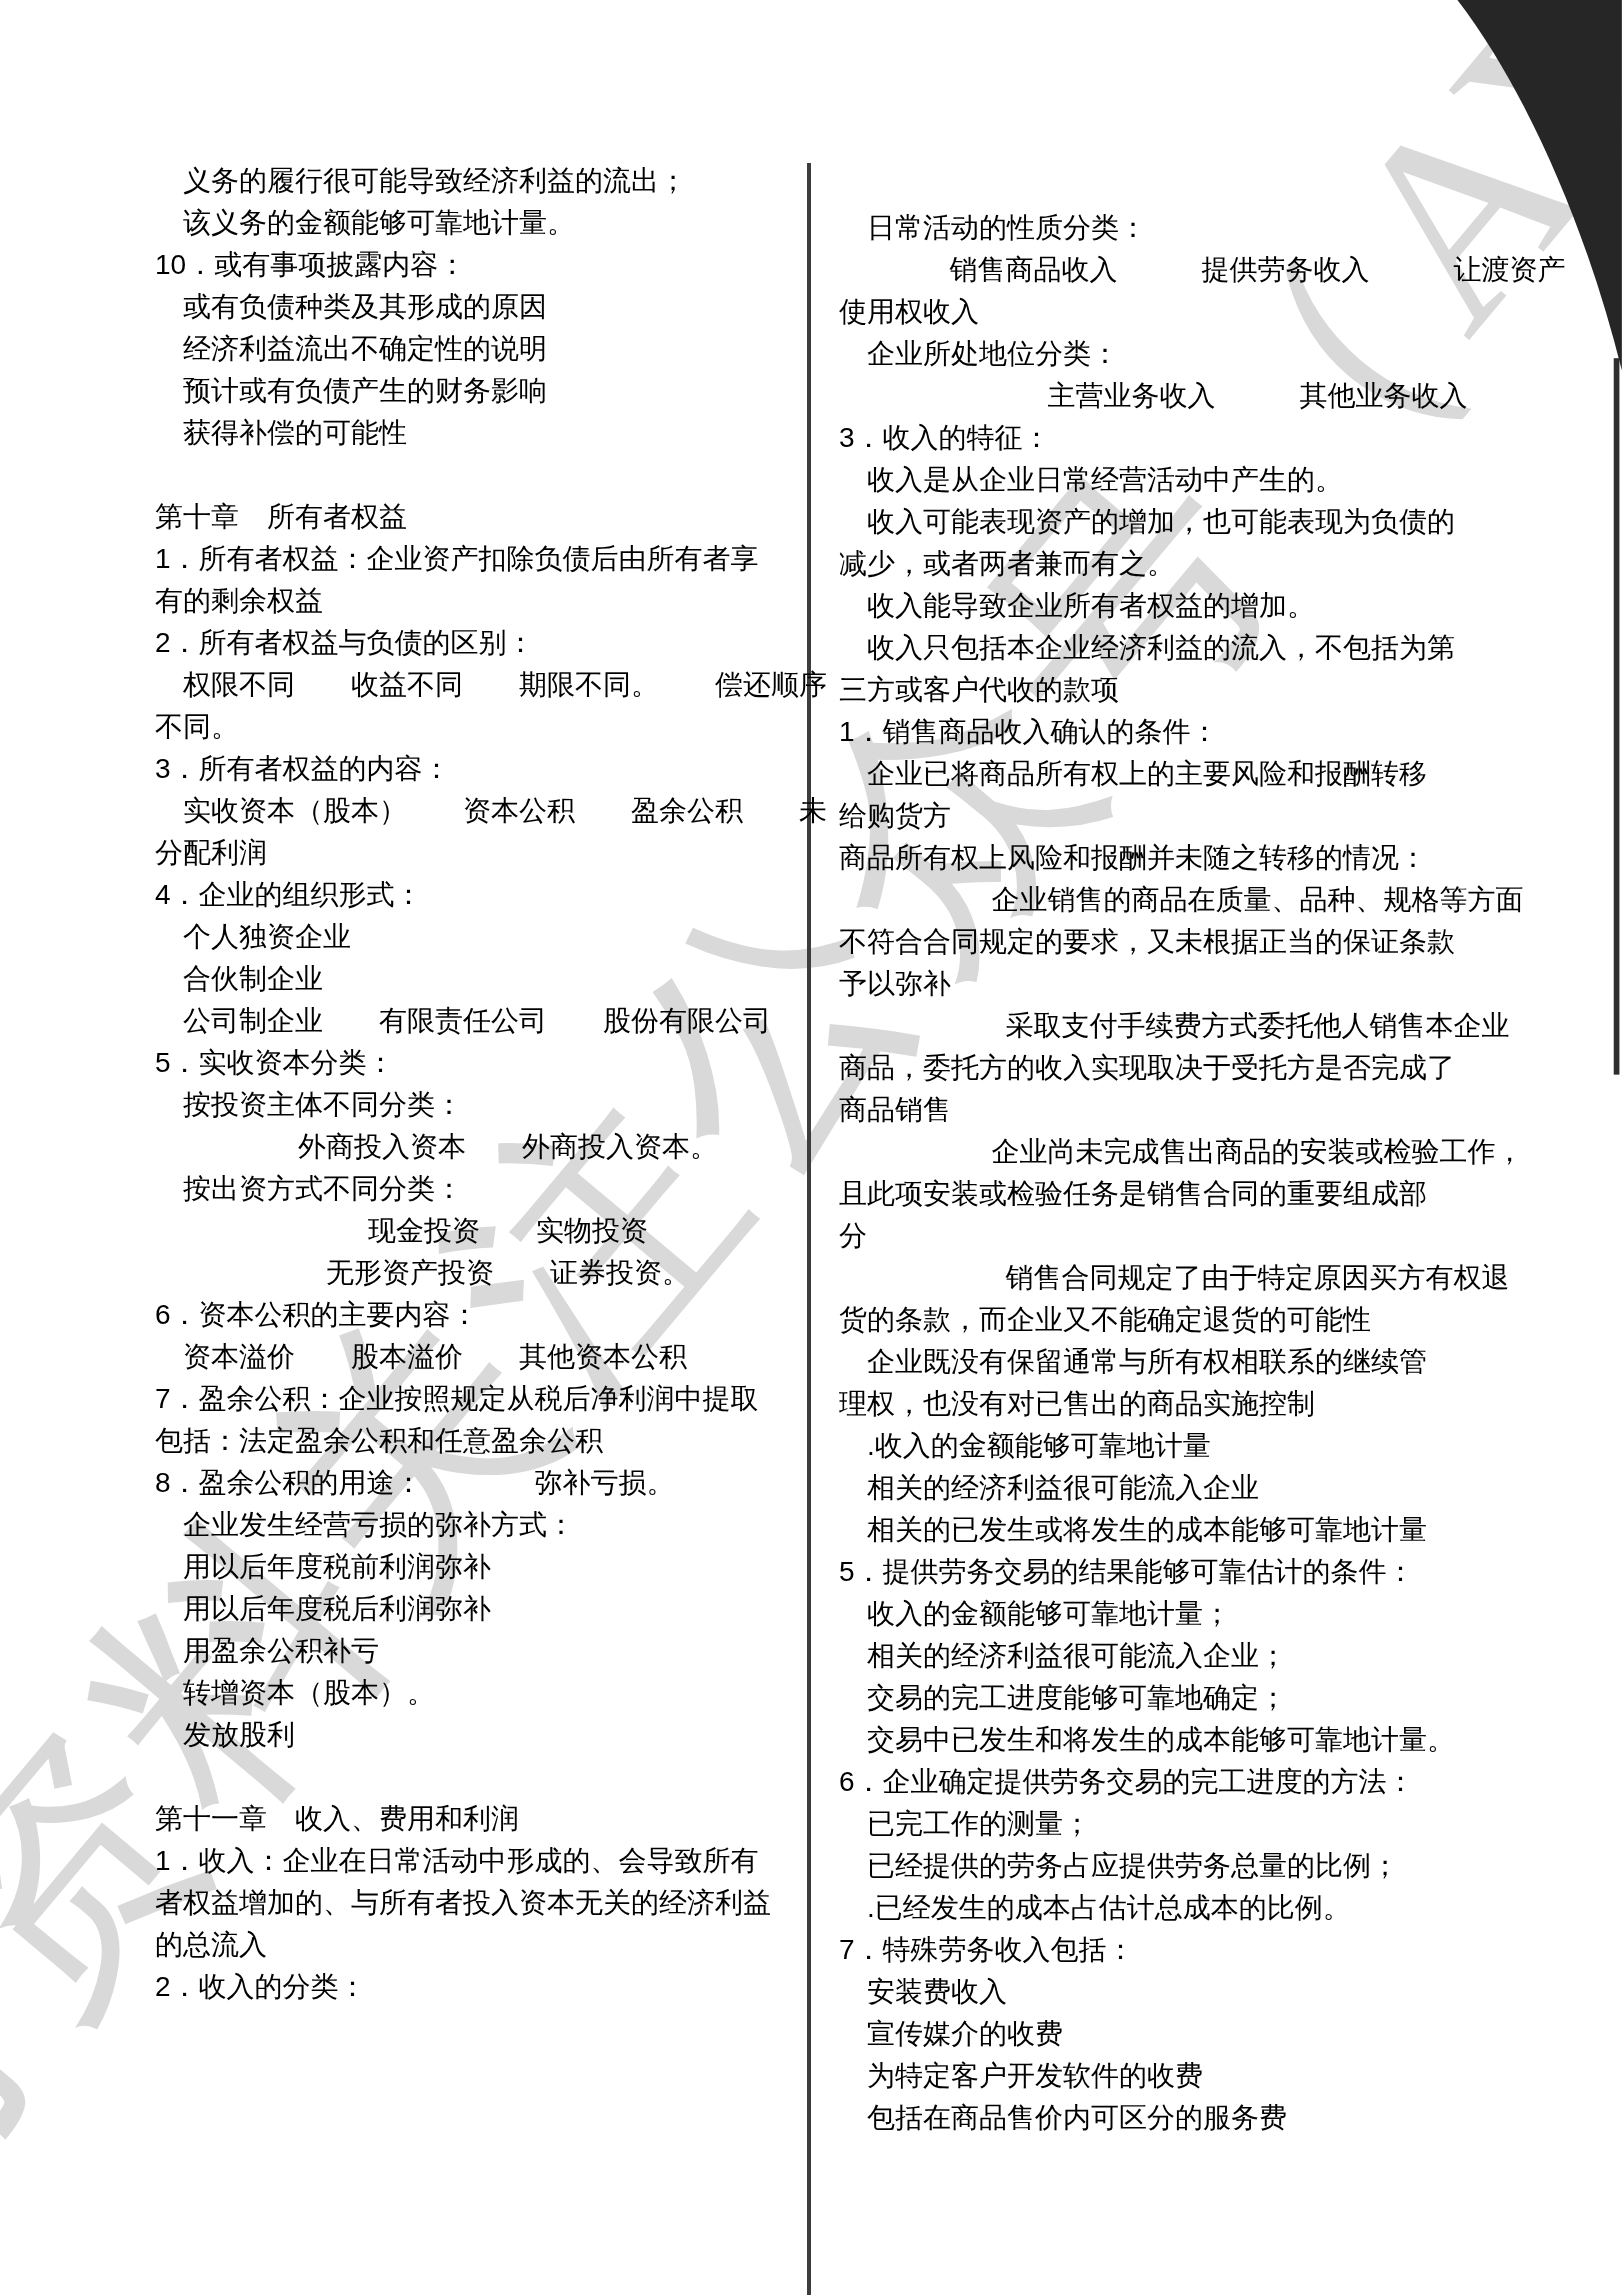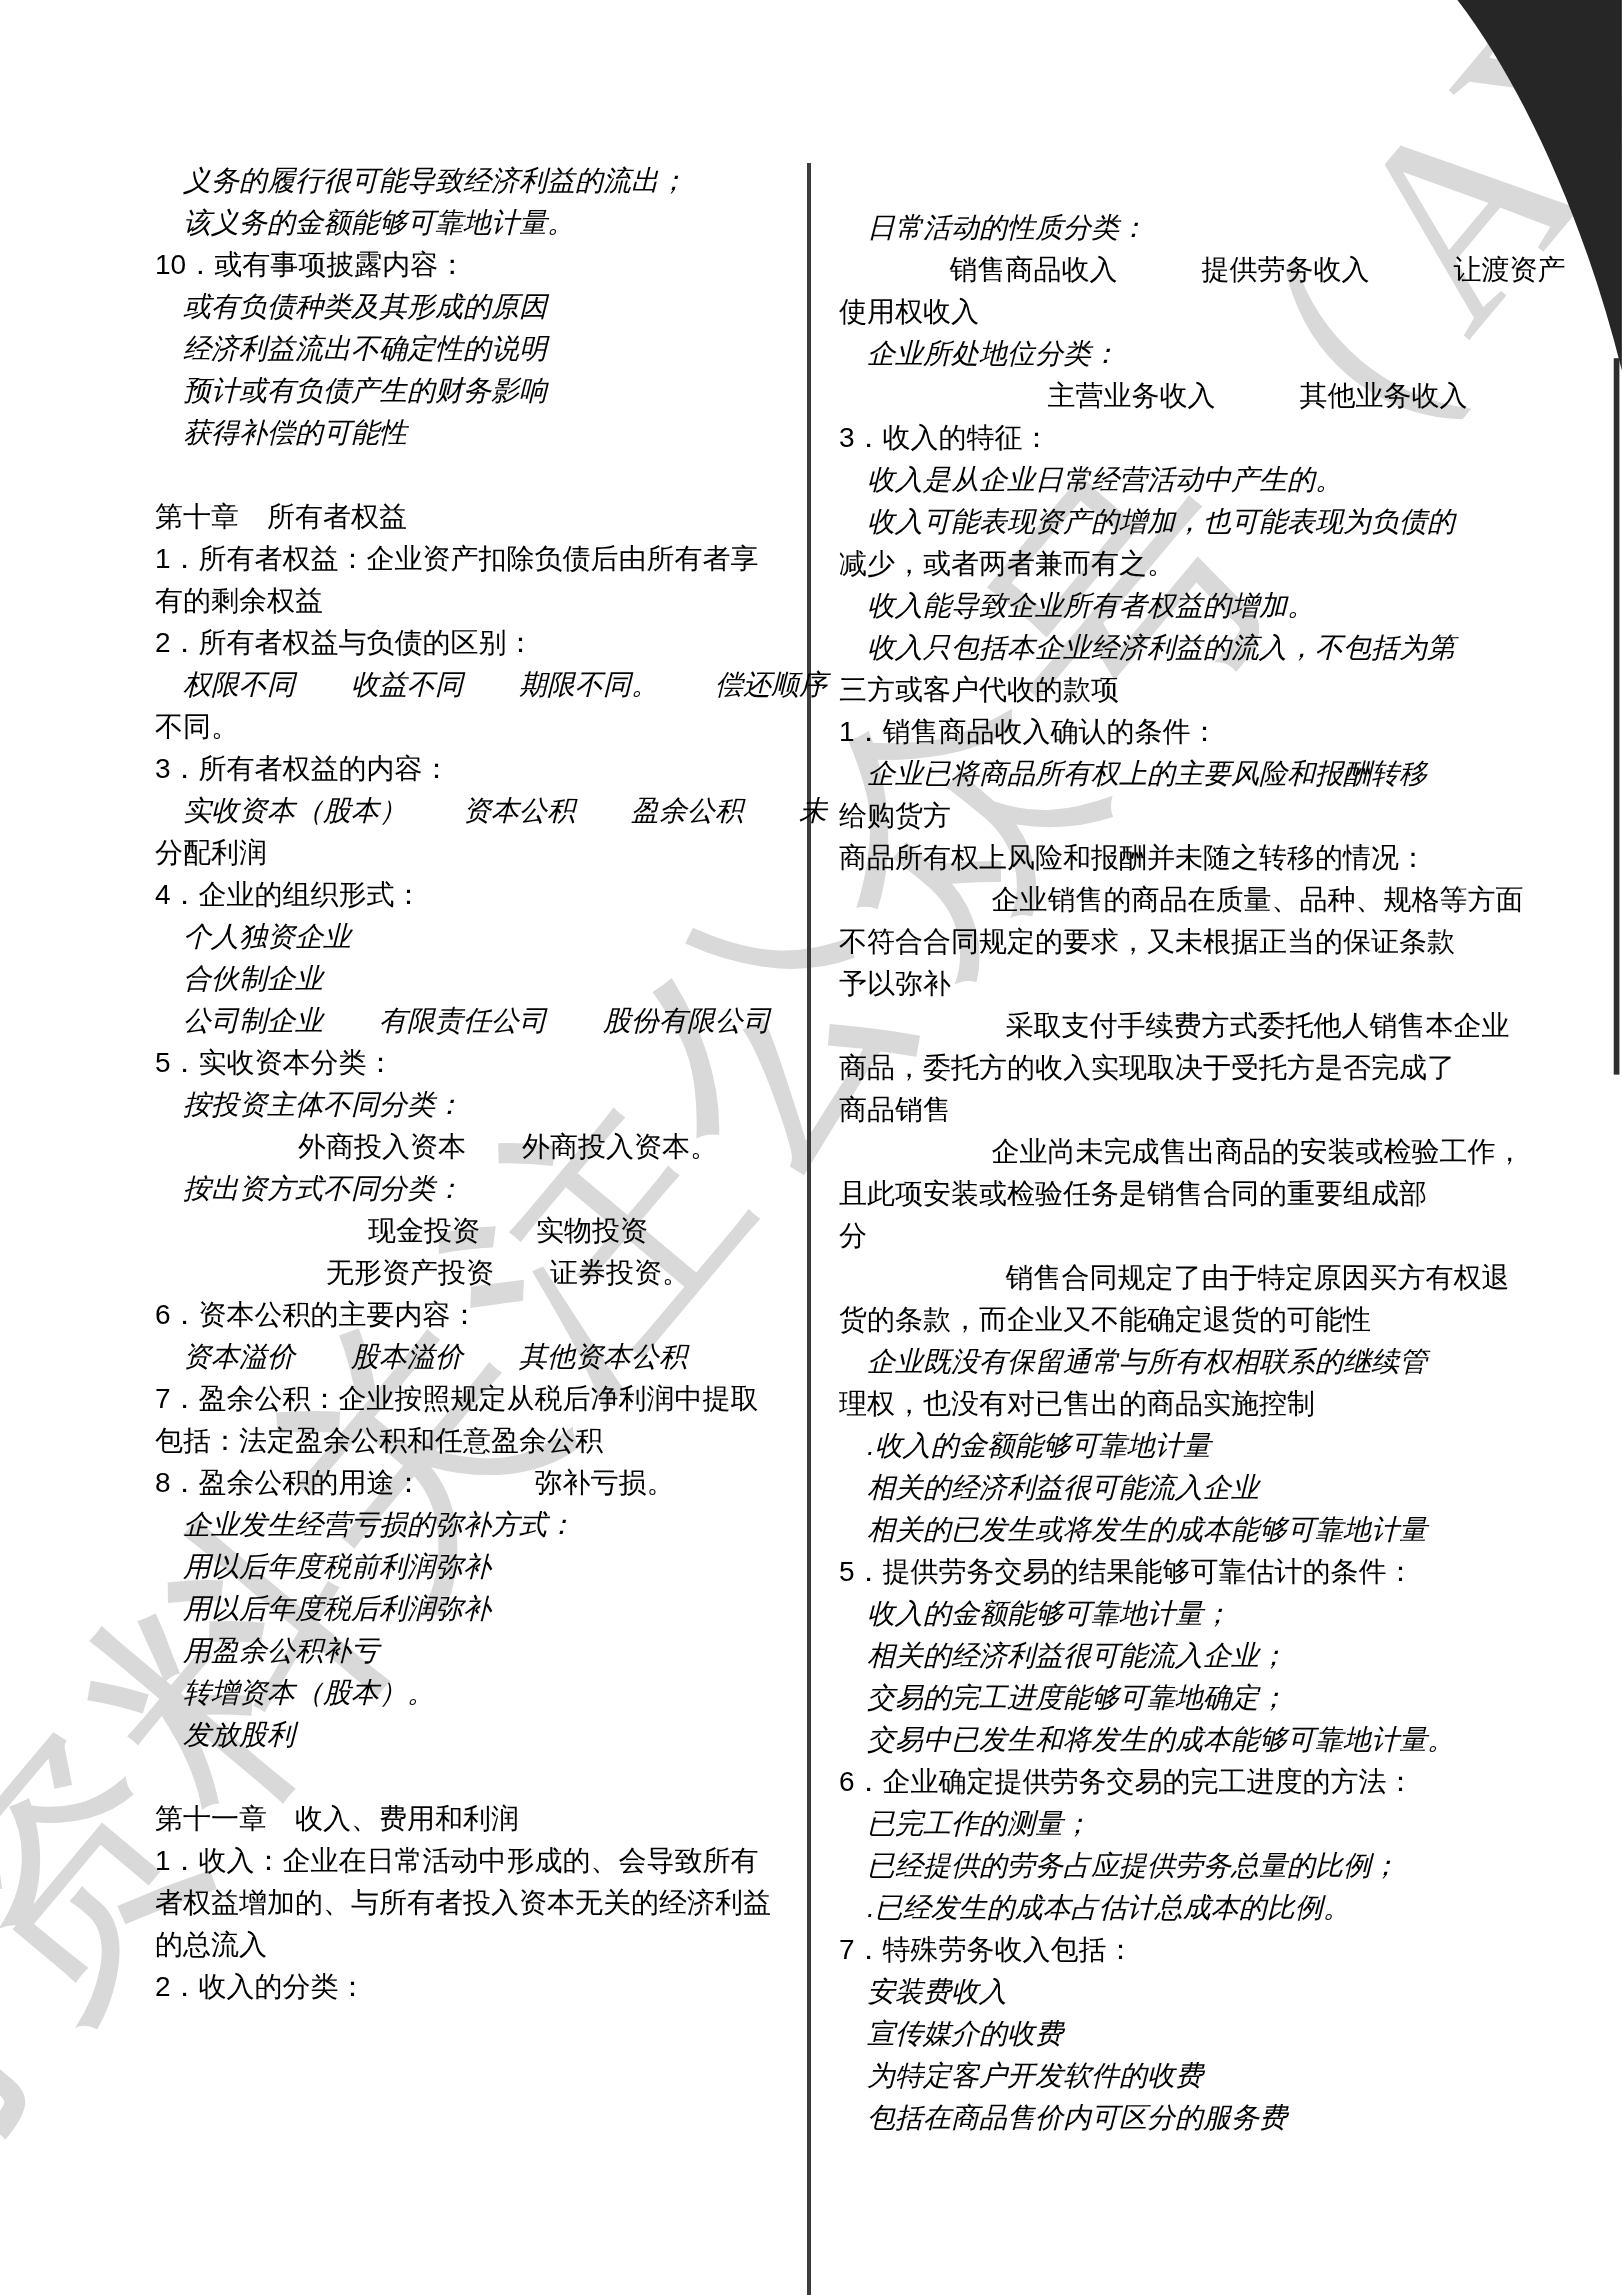--- a/index.html
+++ b/index.html
@@ -37,21 +37,21 @@
     z-index:2;
   }
   .col{position:absolute;z-index:3;}
   .col-left {left:155px; top:160px; width:651px;}
   .col-right{left:839px;top:163px; width:782px;margin-top:44px;}
   .line{
     height:42px;line-height:42px;
     font-size:28px;
     white-space:nowrap;
   }
-  .ind1{padding-left:28px;font-style:italic;}
+  .ind1{padding-left:28px;}
   .ind2{padding-left:55px;text-align:center;}
 </style>
 </head>
 <body>
 
 <div class="page">
 
   <div class="watermark">复习资料关注公众号（AYu资料库）</div>
 
   <svg class="corner-svg" width="1622" height="2295" viewBox="0 0 1992 2819" aria-hidden="true">

